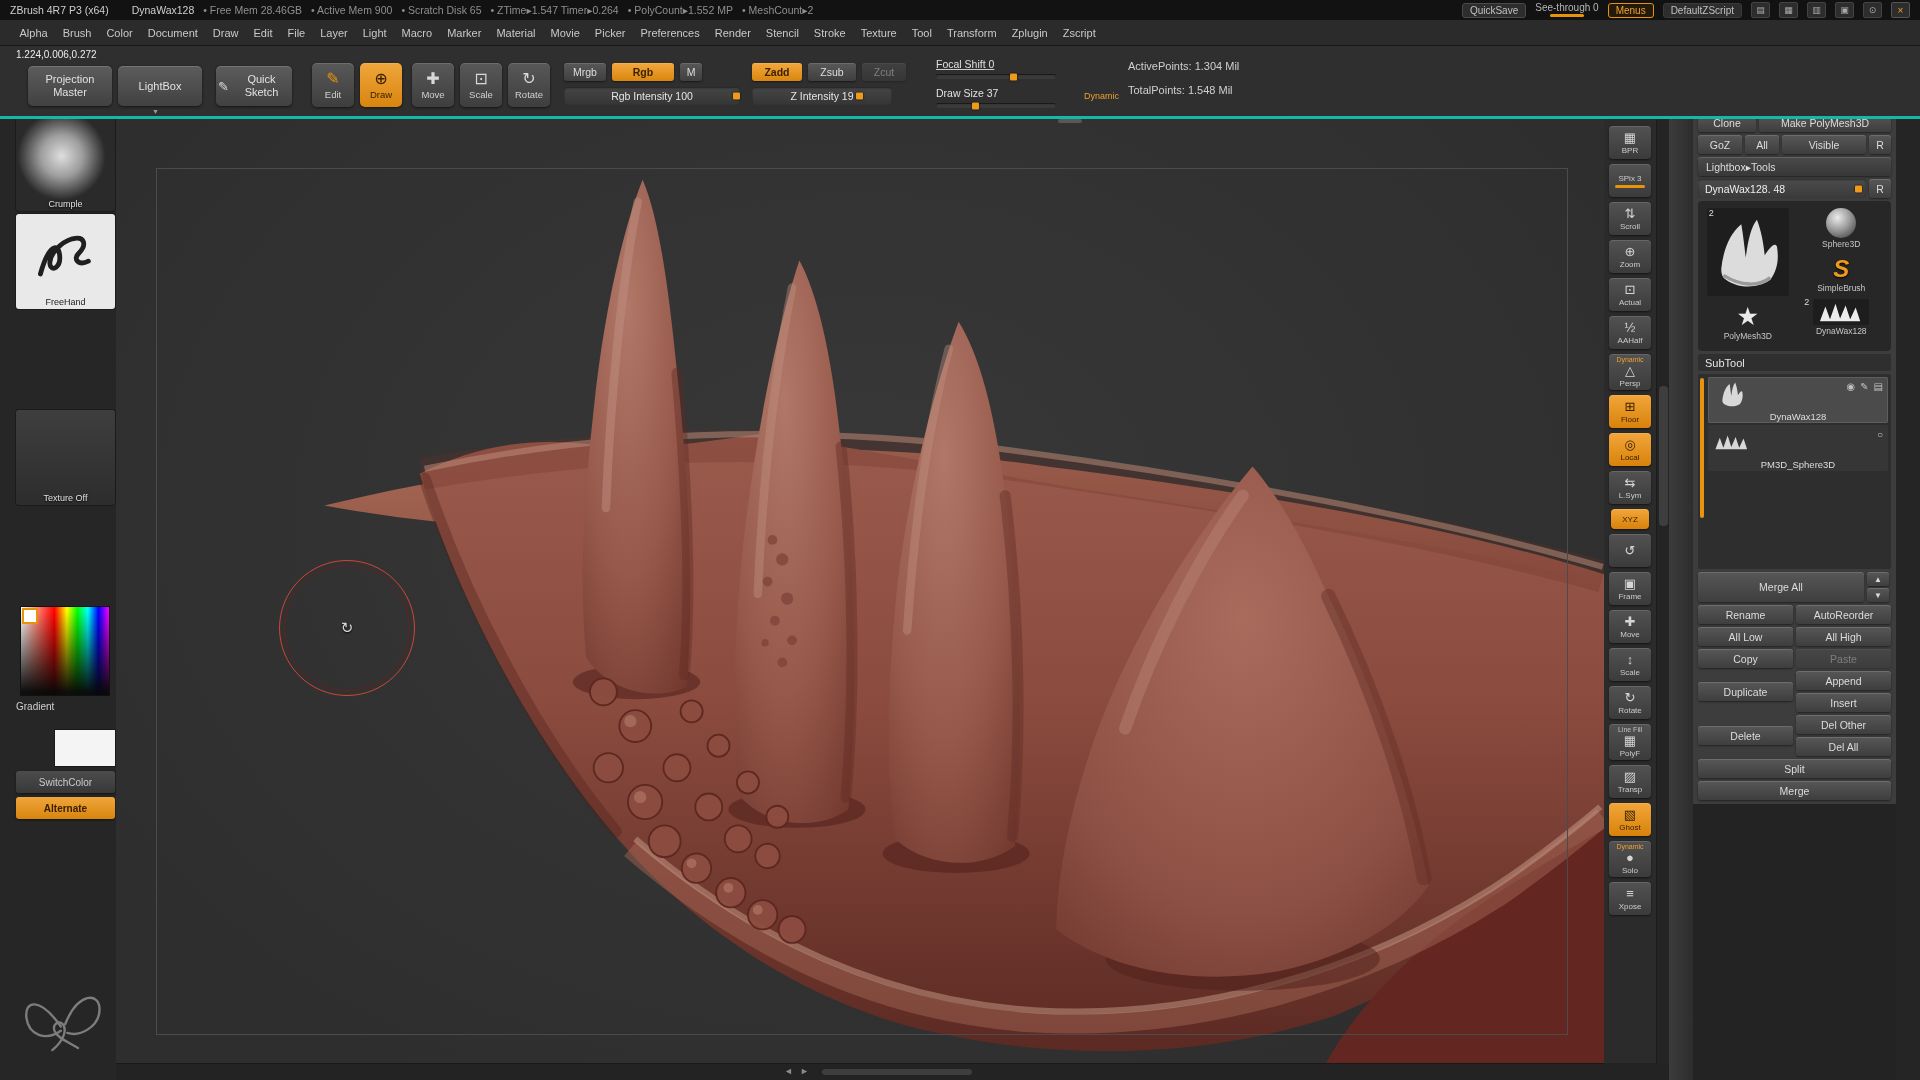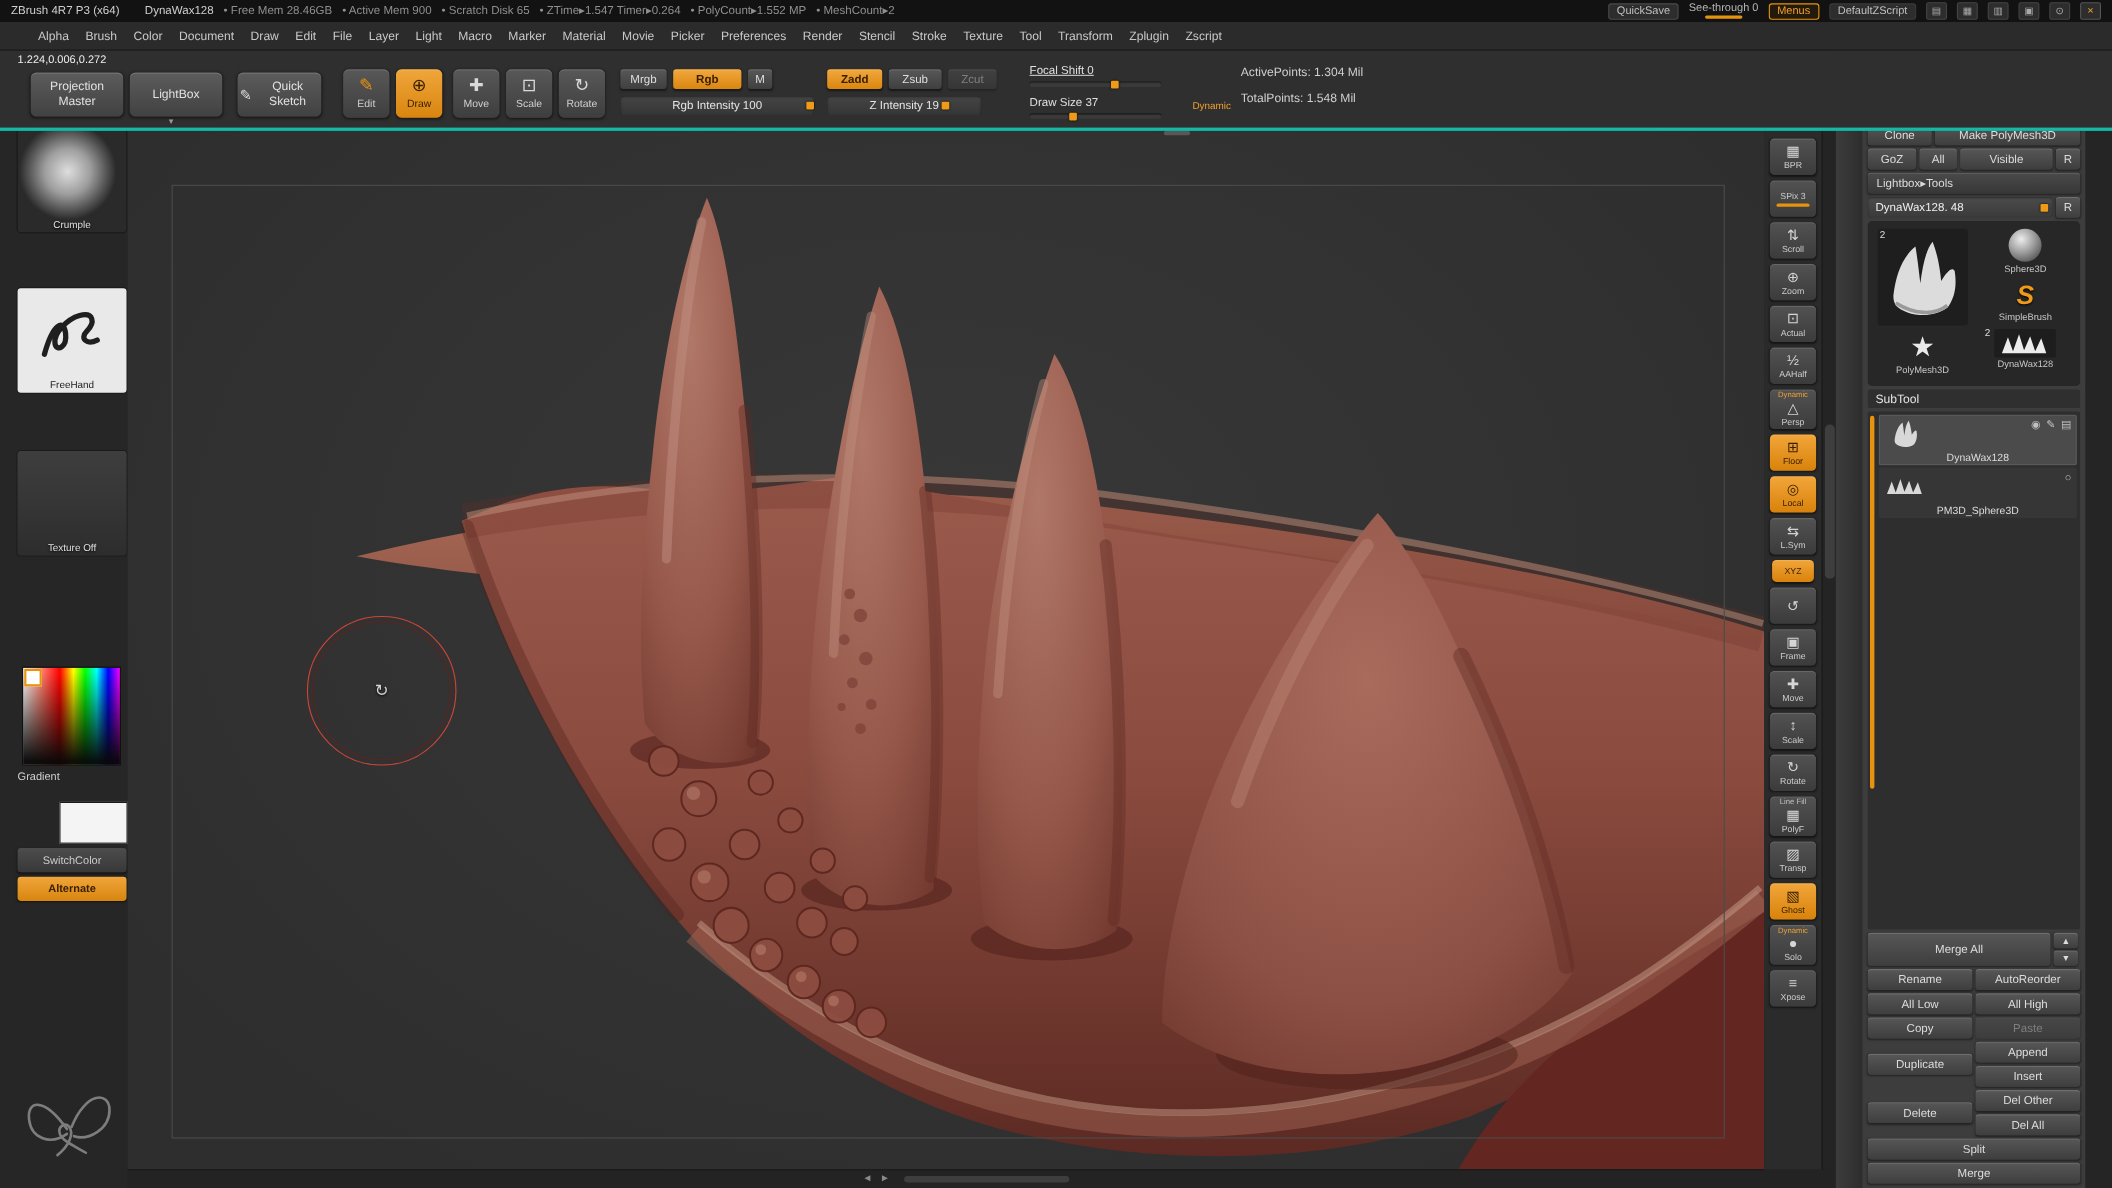--- a/index.html
+++ b/index.html
@@ -20,21 +20,21 @@
   .tb-btn.plain{border-color:#3a3a3a;}
   .tb-seethrough{display:flex;flex-direction:column;align-items:center;font-size:10px;
     color:#b5b5b5;line-height:10px;}
   .tb-mini-slider{width:34px;height:3px;background:#e8930e;border-radius:2px;margin-top:1px;}
   .tb-ico{width:17px;height:14px;display:flex;align-items:center;justify-content:center;
     background:#2d2d2d;border:1px solid #444;border-radius:2px;font-size:9px;color:#aaa;}
   .tb-ico.close{color:#f0a030;border-color:#555;font-size:10px;}
 
   
   .menubar{position:absolute;top:20px;left:0;width:100%;height:26px;background:#2b2b2b;
-    border-bottom:1px solid #191919;display:flex;align-items:center;padding-left:27px;
+    border-bottom:1px solid #191919;display:flex;align-items:center;padding-left:12px;
     box-sizing:border-box;z-index:19;}
   .menu-item{font-size:11px;color:#c9c9c9;padding:0 7.5px;white-space:nowrap;}
 
   
   .toolbar{position:absolute;top:46px;left:0;width:100%;height:70px;background:#2f2f2f;
     border-bottom:3px solid #14b8a6;z-index:18;}
   .coords{position:absolute;left:16px;top:3px;font-size:10px;color:#ededed;}
   .big-btn{position:absolute;top:20px;width:84px;height:40px;background:linear-gradient(#5c5c5c,#414141);
     border-radius:5px;box-shadow:0 1px 3px rgba(0,0,0,.6),inset 0 1px 0 rgba(255,255,255,.15);
     display:flex;align-items:center;justify-content:center;text-align:center;font-size:11px;
@@ -67,21 +67,21 @@
   .dynamic-tag{position:absolute;font-size:9px;color:#f0a030;}
   .points{position:absolute;font-size:11px;color:#cfcfcf;}
 
   
   .sidebar{position:absolute;left:0;top:116px;width:116px;bottom:0;background:#262626;}
   .thumb{position:absolute;left:16px;width:99px;height:95px;border-radius:3px;overflow:hidden;
     box-shadow:0 0 0 1px #1b1b1b;}
   .thumb .tlabel{position:absolute;left:0;right:0;bottom:2px;text-align:center;font-size:9px;
     color:#e0e0e0;text-shadow:0 1px 2px #000;}
   .thumb.crumple{background:radial-gradient(circle 46px at 46% 42%, #dedede, #9e9e9e 45%, #525252 78%, rgba(40,40,40,0) 96%),#2a2a2a;}
-  .thumb.freehand{background:#e9e9e9;margin-top:48px;}
+  .thumb.freehand{background:#e9e9e9;}
   .thumb.freehand .tlabel{color:#222;text-shadow:none;}
   .thumb.freehand svg{position:absolute;left:8px;top:4px;width:84px;height:80px;}
   .thumb.flat{background:linear-gradient(#3e3e3e,#2d2d2d);}
   .thumb.matcap{background:radial-gradient(circle 44px at 46% 42%, #f0b49e, #d06b4f 32%, #92301f 68%, #541609 90%, rgba(30,30,30,0) 97%),#1f1f1f;}
   .picker-wrap{position:absolute;left:16px;top:490px;width:99px;}
   .picker-grad{position:relative;width:88px;height:88px;margin-left:4px;border:1px solid #111;
     background:linear-gradient(to bottom, rgba(0,0,0,0) 4%, rgba(8,8,8,.97) 96%),
       linear-gradient(to right,#ffffff,#ff8877 18%,#ff0000 38%,#ffff00 52%,#00ff00 64%,#00ffff 76%,#0000ff 88%,#ff00ff 100%);}
   .cur-color{position:absolute;left:1px;top:1px;width:12px;height:12px;background:#fff;border:2px solid #e8930e;}
   .plabel{display:block;margin-top:5px;font-size:10px;color:#cfcfcf;}
@@ -126,21 +126,21 @@
 
   .vscroll{position:absolute;left:1656px;top:116px;width:13px;height:947px;background:#242424;
     border-left:1px solid #1b1b1b;}
   .vscroll .handle{position:absolute;left:2px;top:270px;width:9px;height:140px;background:#3e3e3e;border-radius:4px;}
   .divider{position:absolute;left:1669px;top:20px;width:24px;height:1060px;
     background:linear-gradient(to right,#3c3c3c,#2d2d2d);display:flex;justify-content:center;
     padding-top:8px;box-sizing:border-box;font-size:13px;color:#bbb;}
   .rightedge{position:absolute;left:1896px;top:20px;width:24px;height:1060px;background:#252525;}
 
   
-  .panel{position:absolute;left:1693px;top:20px;width:203px;height:1060px;background:#3d3d3d;
+  .panel{position:absolute;left:1693px;top:20px;width:203px;height:784px;background:#3d3d3d;
     padding:4px 5px;box-sizing:border-box;display:flex;flex-direction:column;gap:3px;overflow:hidden;}
   .phead{flex:0 0 20px;line-height:20px;font-size:12.5px;color:#f0f0f0;padding-left:8px;}
   .prow{display:flex;gap:3px;flex:0 0 auto;}
   .pbtn{flex:1;height:19px;background:linear-gradient(#575757,#3e3e3e);border-radius:3px;
     display:flex;align-items:center;justify-content:center;font-size:10.5px;color:#dcdcdc;
     box-shadow:0 1px 2px rgba(0,0,0,.45),inset 0 1px 0 rgba(255,255,255,.14);
     white-space:nowrap;overflow:hidden;box-sizing:border-box;}
   .pbtn.dim{opacity:.4;}
   .pbtn.wide-left{justify-content:flex-start;padding-left:8px;background:linear-gradient(#4a4a4a,#373737);}
   .pslider{position:relative;flex:1;height:19px;background:linear-gradient(#4c4c4c,#3a3a3a);border-radius:3px;

